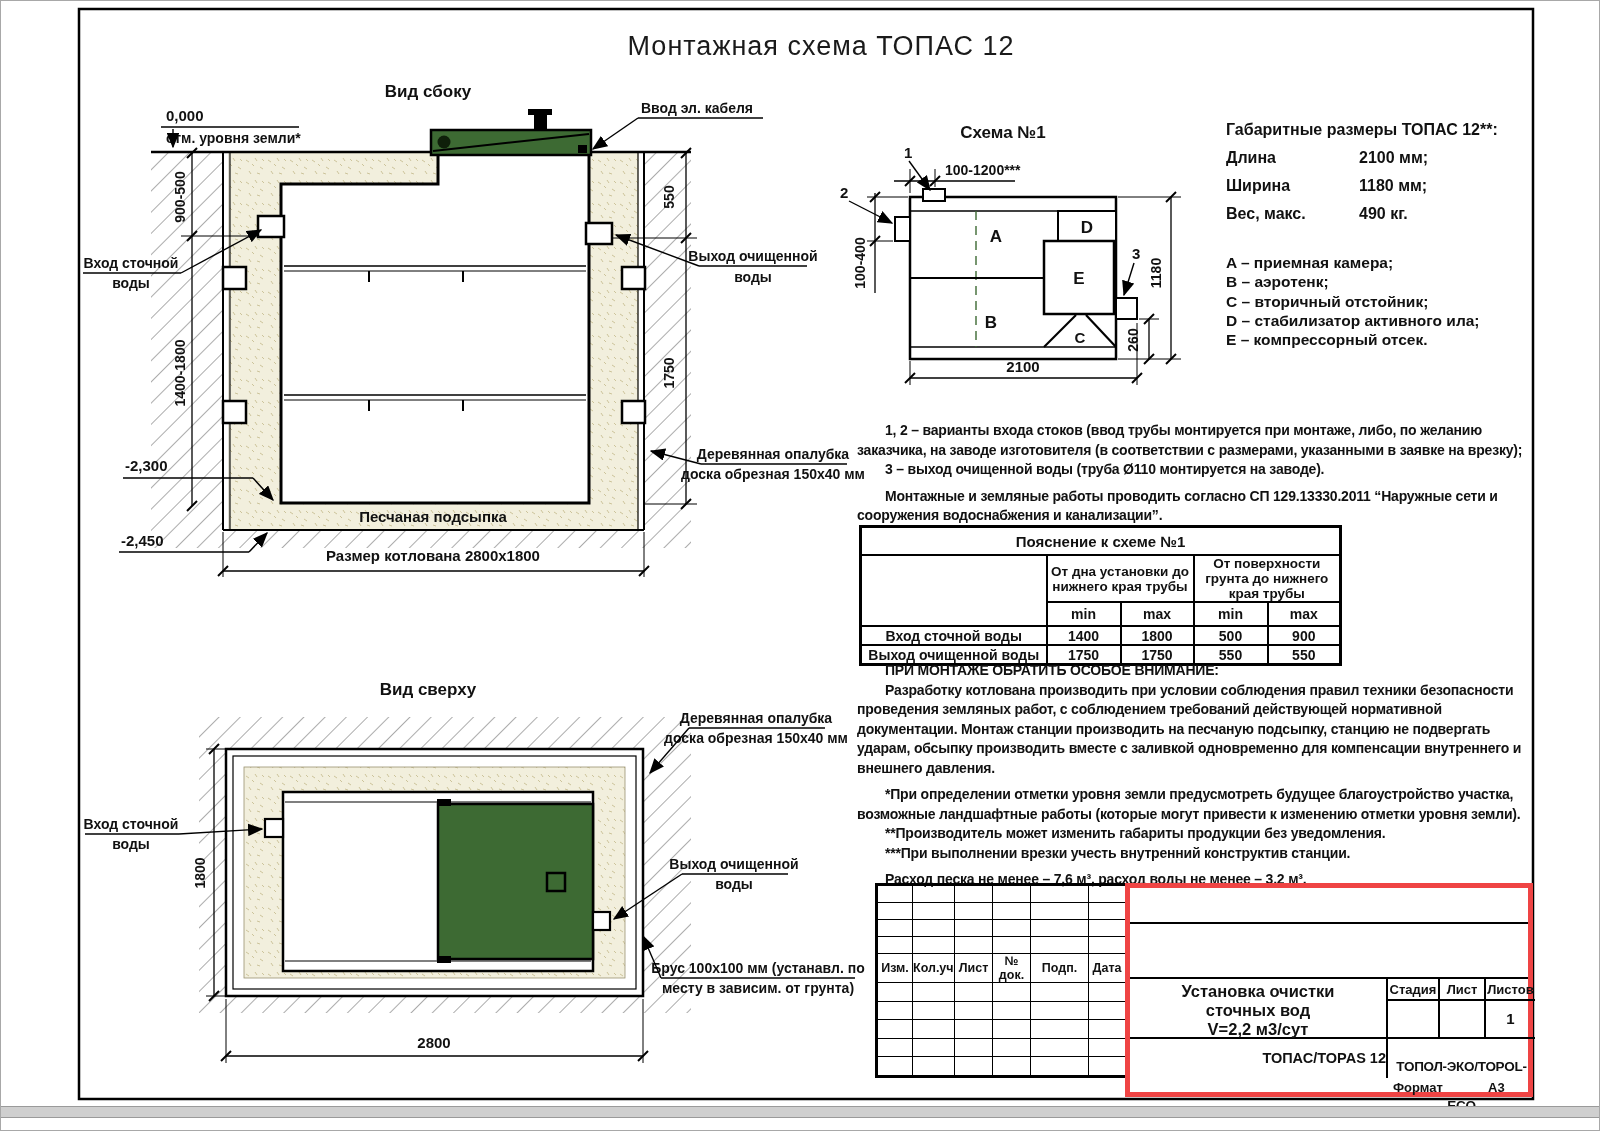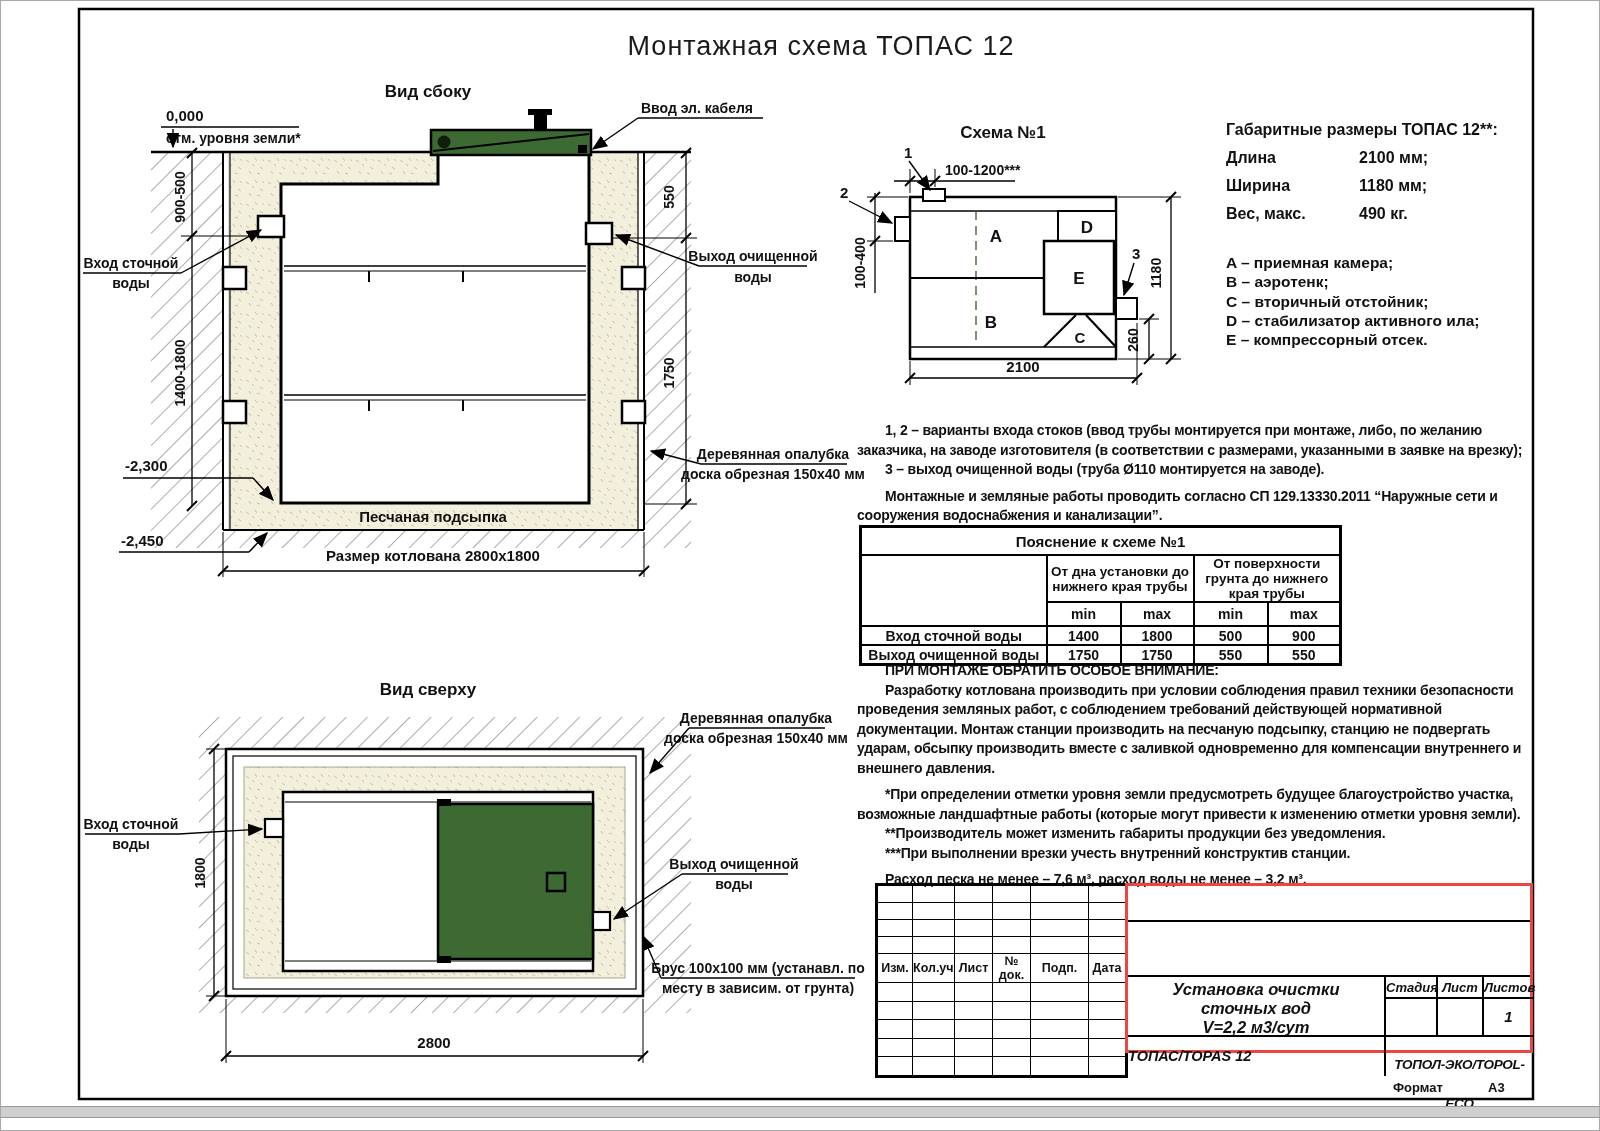--- a/index.html
+++ b/index.html
@@ -35,35 +35,35 @@
   #exp-table .dr{font-size:14px;height:17px;}
   #exp-table table{border:3px solid #000;}
   
   #rev-table{left:874px;top:882px;}
   #rev-table table{width:250px;border:3px solid #000;}
   #rev-table td{border:1.5px solid #000;text-align:center;font-size:12.5px;font-weight:700;padding:0;overflow:hidden;}
   #rev-table .e1{height:16px;}
   #rev-table .hd{height:20px;}
   #rev-table .e2{height:17.5px;}
   
-  #tb{left:1124px;top:882px;width:408px;height:170px;border:3px solid #ef4444;box-sizing:border-box;font-style:italic;}
+  #tb{left:1124px;top:882px;width:408px;height:214px;border:5px solid #ef4444;box-sizing:border-box;}
   #tb .cell{position:absolute;box-sizing:border-box;}
   #tb .strip1{left:0;top:0;width:100%;height:36px;border-bottom:2px solid #000;}
   #tb .strip2{left:0;top:36px;width:100%;height:55px;border-bottom:2.5px solid #000;}
   #tb .doc{left:0;top:91px;width:258px;height:60px;border-right:2.5px solid #000;border-bottom:2.5px solid #000;
            text-align:center;font-weight:700;font-size:16.5px;line-height:19px;padding-top:3px;}
   #tb .sh{top:91px;height:22px;border-bottom:2px solid #000;text-align:center;font-size:13px;font-weight:700;line-height:22px;}
   #tb .s1{left:258px;width:52px;border-right:2px solid #000;}
   #tb .s2{left:310px;width:46px;border-right:2px solid #000;}
   #tb .s3{left:356px;width:49px;}
   #tb .sv{top:113px;height:38px;border-bottom:2.5px solid #000;text-align:center;font-size:15px;font-weight:700;line-height:36px;}
   #tb .v1{left:258px;width:52px;border-right:2px solid #000;}
   #tb .v2{left:310px;width:46px;border-right:2px solid #000;}
   #tb .v3{left:356px;width:49px;}
-  #tb .model{left:0;top:151px;width:258px;height:39px;border-right:2.5px solid #000;text-align:left;
+  #tb .model{left:0;top:151px;width:258px;height:39px;border-right:2.5px solid #000;text-align:right;
              font-size:14.5px;font-weight:700;line-height:39px;}
   #tb .comp{left:258px;top:159px;width:147px;height:39px;text-align:center;font-size:13.5px;font-weight:700;
             letter-spacing:-0.3px;line-height:39px;}
   .fmt{font-size:13px;font-weight:700;}
   #edge-strip{left:0;top:1105px;width:1600px;height:10px;background:#cfcfcf;border-top:1px solid #9a9a9a;border-bottom:1px solid #9a9a9a;}
 </style>
 </head>
 <body>
 
 <div id="page">

